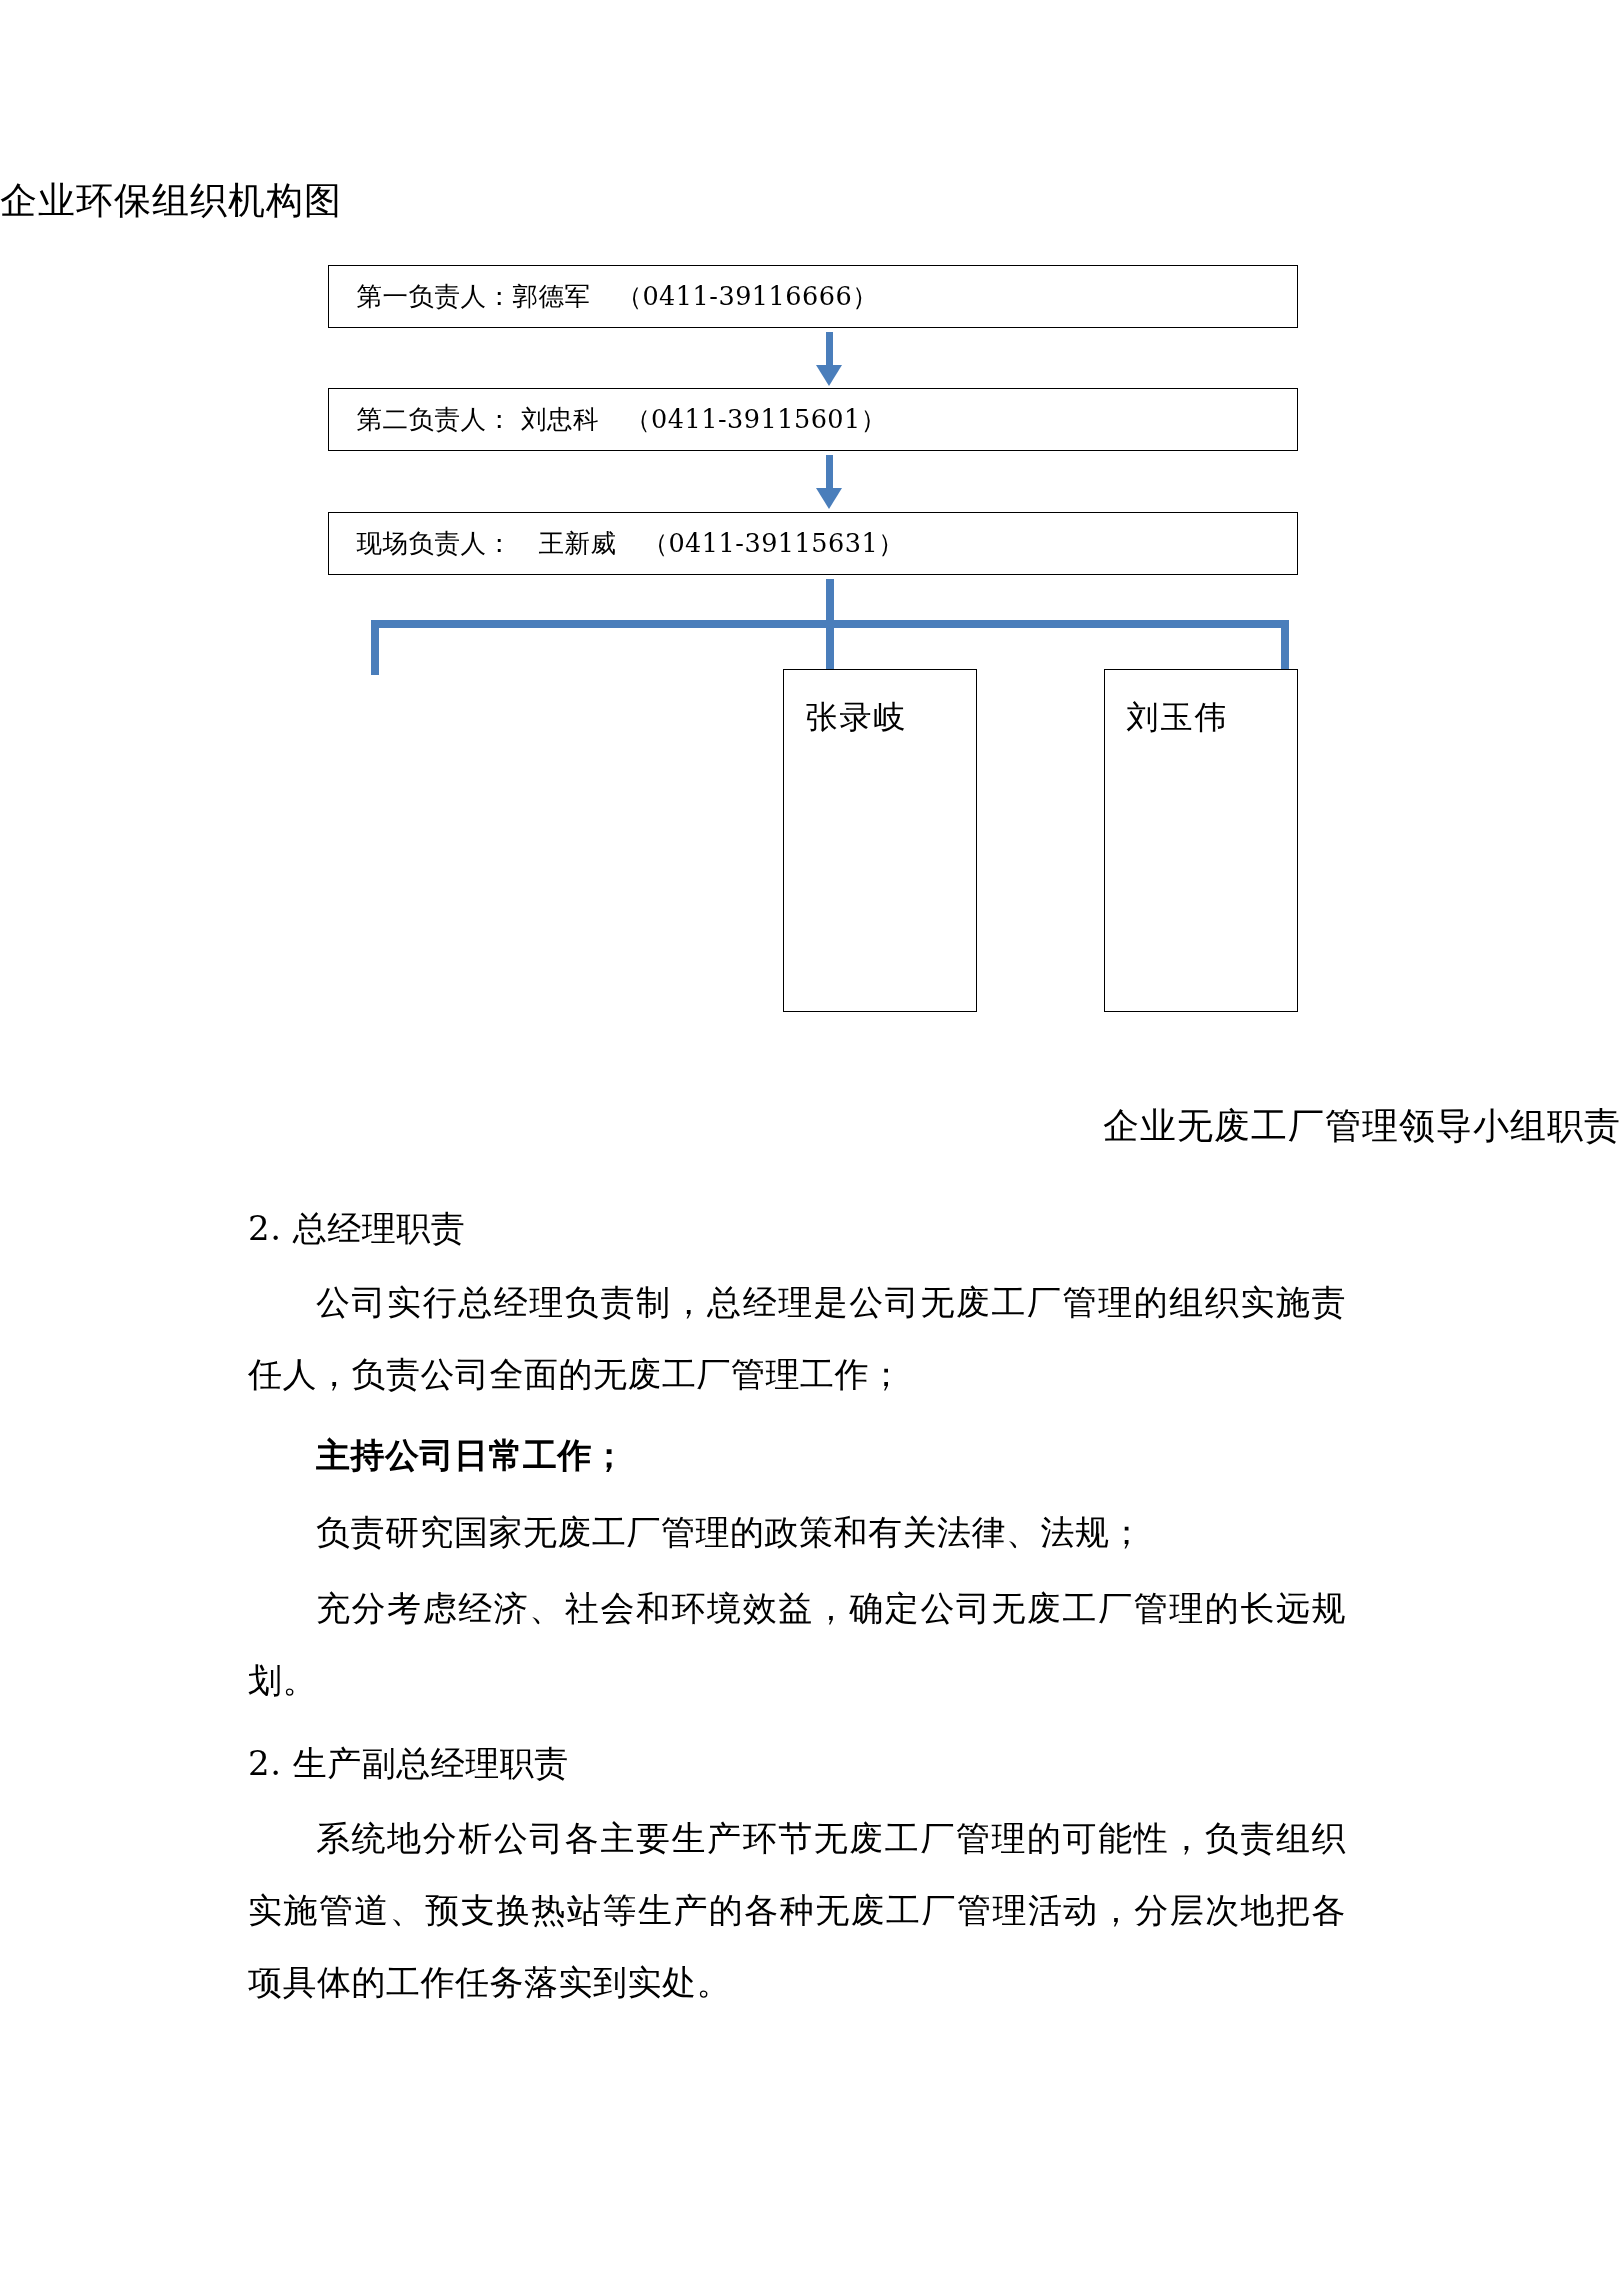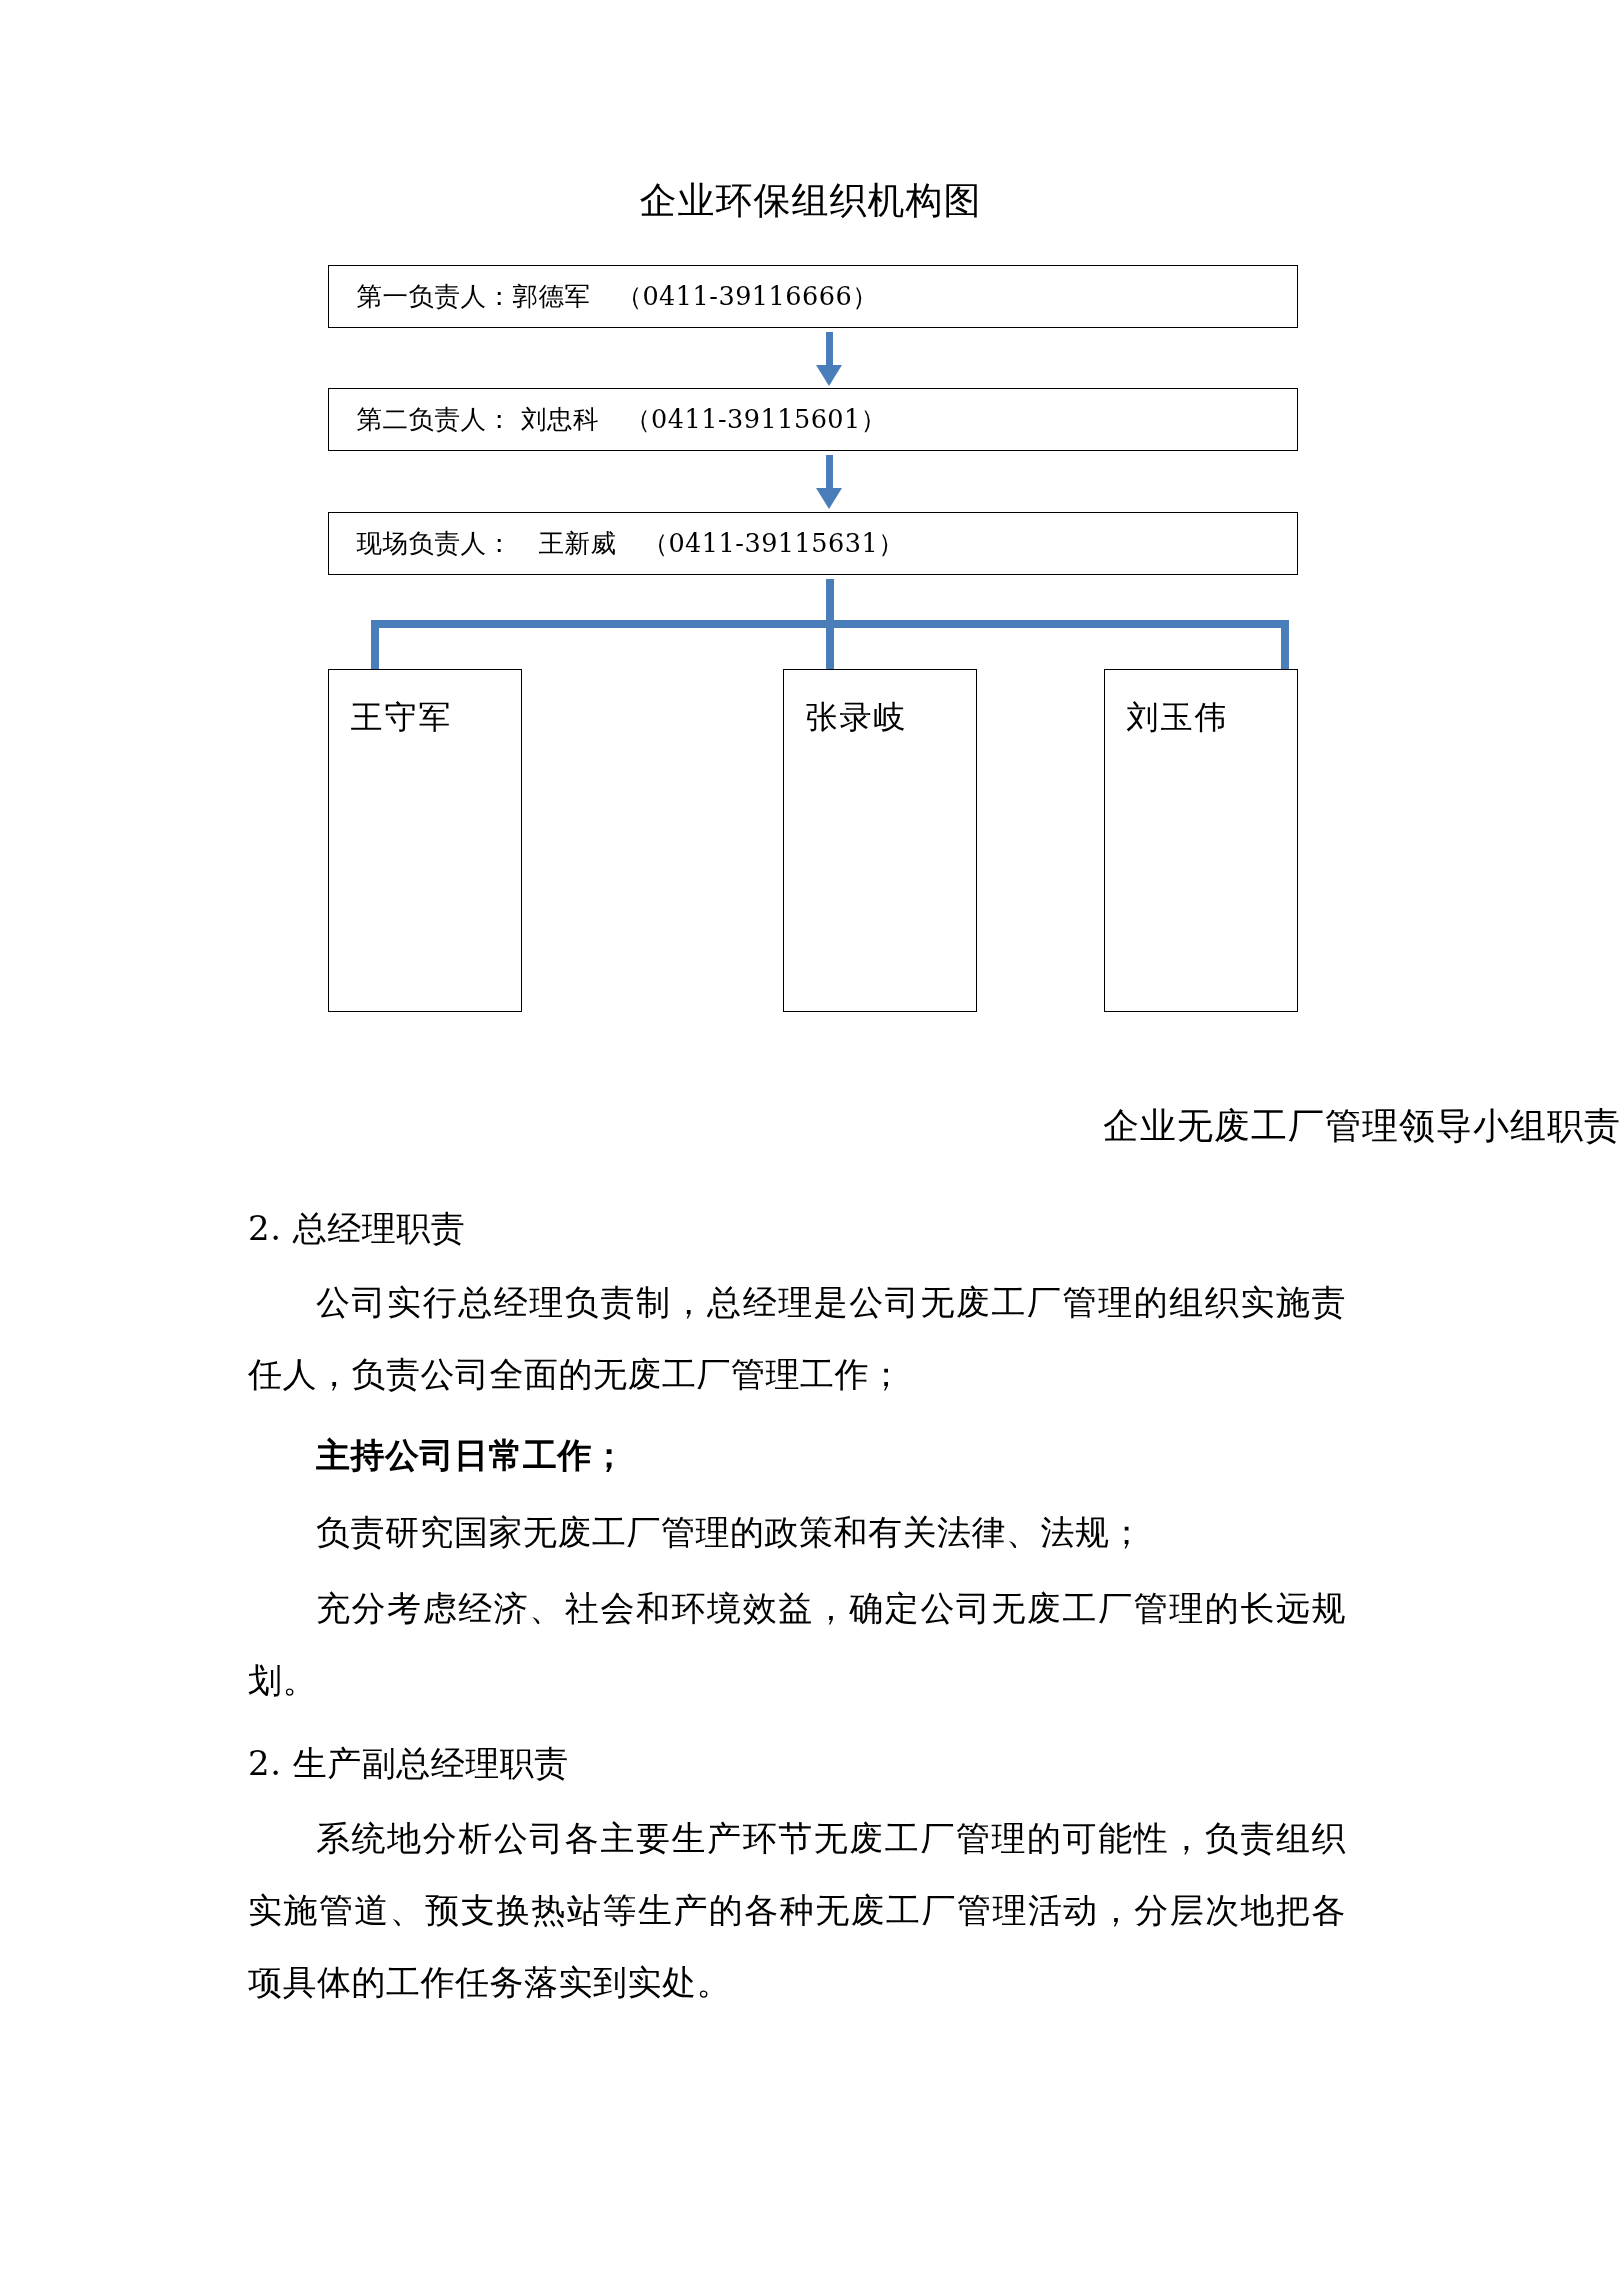--- a/index.html
+++ b/index.html
@@ -20,21 +20,21 @@
     position: absolute;
     inset: 0;
   }
 
   
   .doc-title {
     position: absolute;
     left: 0;
     right: 0;
     top: 178px;
-    text-align: center;
+    text-align: left;
     font-size: 37px;
     line-height: 1.25;
     letter-spacing: 1px;
   }
 
   
   .orgchart {
     position: absolute;
     left: 328px;
     top: 265px;
@@ -199,21 +199,20 @@
     </div>
 
     <div class="org-box level lvl3">现场负责人：　王新威　（0411-39115631）</div>
 
     <div class="bracket-stem"></div>
     <div class="bracket-bar"></div>
     <div class="bracket-drop drop-a"></div>
     <div class="bracket-drop drop-b"></div>
     <div class="bracket-drop drop-c"></div>
 
-    <div class="org-box person person-a">王守军</div>
     <div class="org-box person person-c">刘玉伟</div>
     <div class="org-box person person-b">张录岐</div>
 
   </div>
 
   <div class="section-title t2">企业无废工厂管理领导小组职责</div>
 
   <div class="heading-num h-1">2. 总经理职责</div>
 
   <div class="body-block p-1 indent">公司实行总经理负责制，总经理是公司无废工厂管理的组织实施责任人，负责公司全面的无废工厂管理工作；</div>

